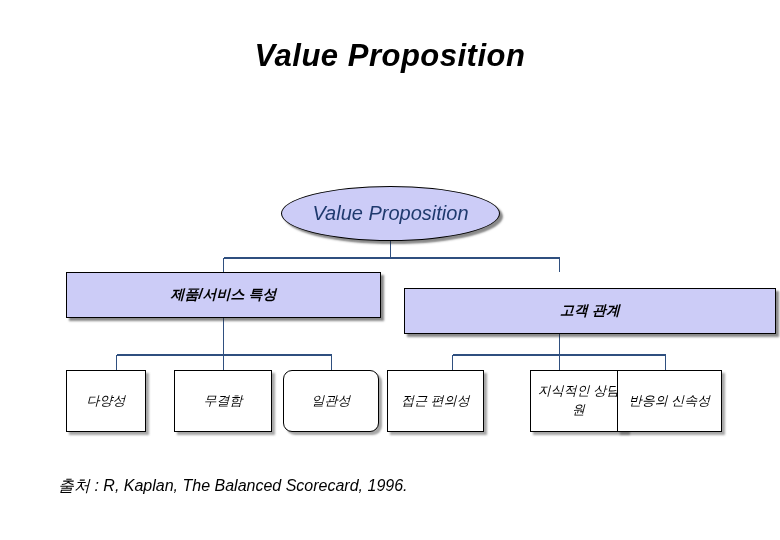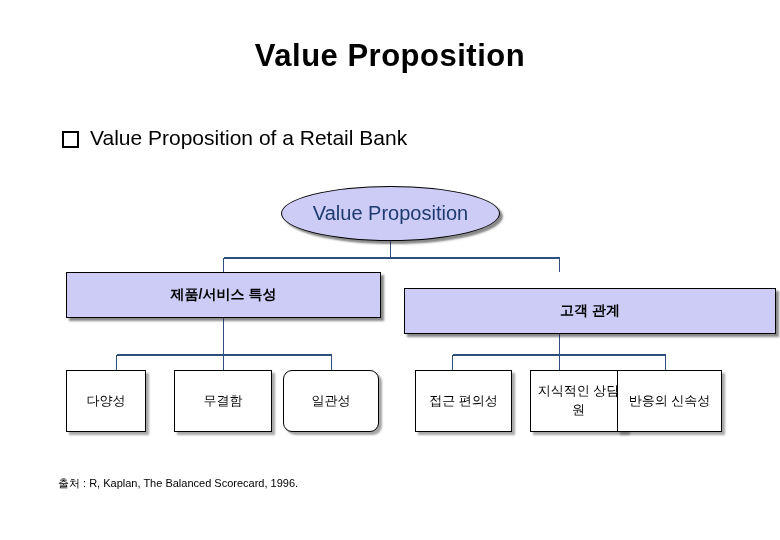--- a/index.html
+++ b/index.html
@@ -14,20 +14,21 @@
     overflow: hidden;
     font-family: "Liberation Sans", sans-serif;
     color: #000000;
   }
 
   #slide {
     position: absolute;
     inset: 0;
     width: 780px;
     height: 540px;
+    font-style: italic;
   }
 
   
   .slide-title {
     position: absolute;
     left: 0;
     top: 38px;
     width: 780px;
     text-align: center;
     font-size: 31px;
@@ -127,45 +128,41 @@
   }
   .leaf-label {
     font-size: 13px;
     color: #000000;
     text-align: center;
     line-height: 1.45;
   }
   #leaf-0 { left: 66px;  width: 80px; }
   #leaf-1 { left: 174px; width: 98px;  }
   #leaf-2 { left: 283px; width: 96px; border-radius: 9px;  }
-  #leaf-3 { left: 415px; width: 97px;  }
+  #leaf-3 { left: 387px; width: 97px;  }
   #leaf-4 { left: 530px; width: 97px;  }
   #leaf-5 { left: 617px; width: 105px;  }
 
   
   .source-note {
     position: absolute;
     left: 58px;
     top: 476px;
-    font-size: 11px;
+    font-size: 16px;
     color: #000000;
     white-space: nowrap;
   }
 </style>
 </head>
 <body>
 
 <div id="slide">
 
   <div class="slide-title">Value Proposition</div>
 
-  <div class="bullet-line">
-    <span class="bullet-glyph"></span>
-    <span>Value Proposition of a Retail Bank</span>
-  </div>
 
   <svg class="connectors" viewBox="0 0 780 540" width="780" height="540">
     <g stroke="#2f4f7f" stroke-width="1.2" fill="none" shape-rendering="crispEdges">
 
       <line x1="390.5" y1="241" x2="390.5" y2="258"></line>
       <line x1="223.5" y1="258" x2="559.5" y2="258"></line>
       <line x1="223.5" y1="258" x2="223.5" y2="272"></line>
       <line x1="559.5" y1="258" x2="559.5" y2="272"></line>
 
       <line x1="223.5" y1="318" x2="223.5" y2="355"></line>

